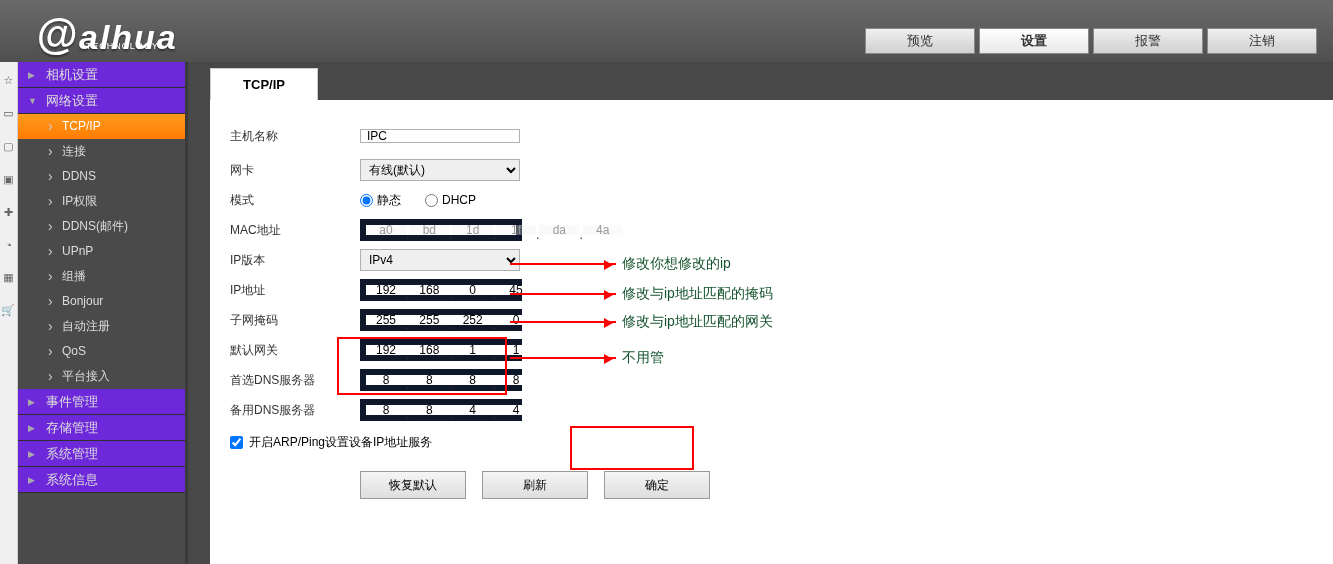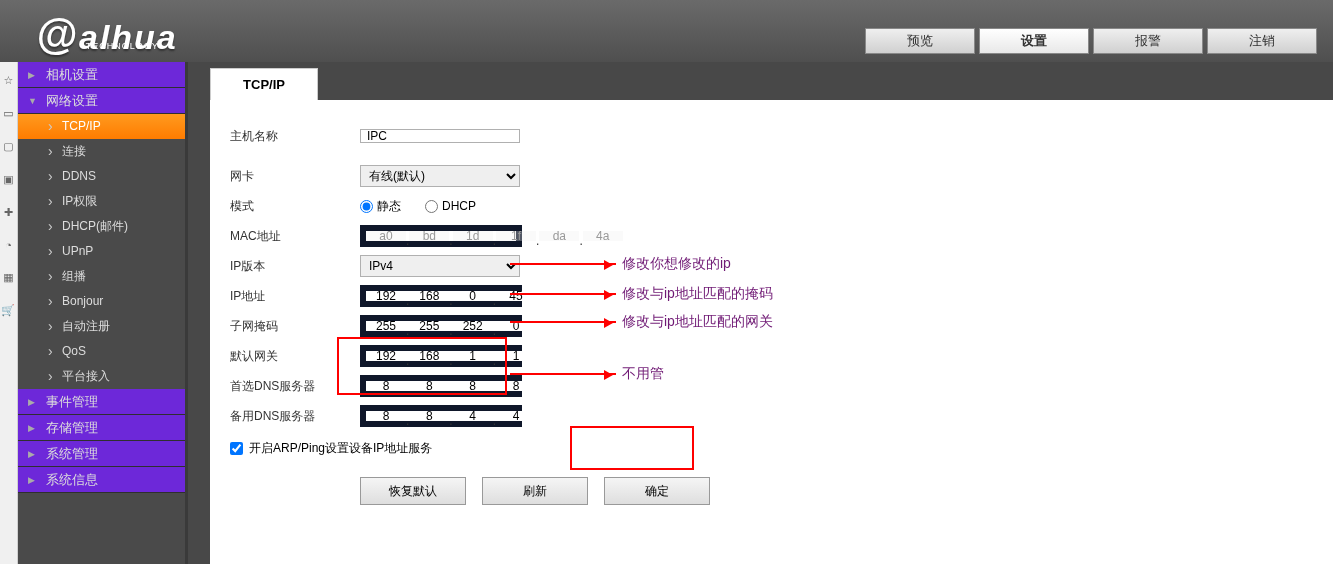--- a/index.html
+++ b/index.html
@@ -35,21 +35,21 @@
 .ip span { line-height: 20px; color: #333; }
 .ip.dis input { color: #999; }
 .radio-row label { margin-right: 24px; font-size: 12px; }
 .radio-row input { margin-right: 4px; vertical-align: middle; }
 .chk-row { margin-top: 10px; }
 .chk-row input { margin-right: 6px; vertical-align: middle; }
 .btns { margin-top: 20px; margin-left: 130px; display: flex; gap: 16px; }
 .btns button { width: 106px; height: 28px; border: 1px solid #999; background: linear-gradient(#f5f5f5,#dedede); font-size: 12px; cursor: pointer; }
 .redbox1 { position: absolute; border: 2px solid red; pointer-events: none; left: 127px; top: 237px; width: 170px; height: 58px; }
 .redbox2 { position: absolute; border: 2px solid red; pointer-events: none; left: 360px; top: 326px; width: 124px; height: 44px; }
-.anno { position: absolute; color: #701a75; font-size: 14px; display: flex; align-items: center; gap: 6px; }
+.anno { position: absolute; color: #14532d; font-size: 14px; display: flex; align-items: center; gap: 6px; }
 .arrow { width: 106px; height: 0; border-top: 2px solid red; position: relative; }
 .arrow::after { content: ""; position: absolute; right: -2px; top: -5px; border: 5px solid transparent; border-left: 9px solid red; }
 </style>
 </head>
 <body>
 
 <div class="topbar">
   <div class="logo">
     <span class="logo-main"><span class="logo-a">@</span><span>alhua</span></span>
     <span class="logo-sub">TECHNOLOGY</span>
@@ -74,21 +74,21 @@
 </div>
 
 <div class="main">
   <div class="sidebar">
     <div class="side-group collapsed">相机设置</div>
     <div class="side-group expanded">网络设置</div>
     <div class="side-item active">TCP/IP</div>
     <div class="side-item">连接</div>
     <div class="side-item">DDNS</div>
     <div class="side-item">IP权限</div>
-    <div class="side-item">DHCP(邮件)</div>
+    <div class="side-item">DDNS(邮件)</div>
     <div class="side-item">UPnP</div>
     <div class="side-item">组播</div>
     <div class="side-item">Bonjour</div>
     <div class="side-item">自动注册</div>
     <div class="side-item">QoS</div>
     <div class="side-item">平台接入</div>
     <div class="side-group collapsed">事件管理</div>
     <div class="side-group collapsed">存储管理</div>
     <div class="side-group collapsed">系统管理</div>
     <div class="side-group collapsed">系统信息</div>
@@ -96,21 +96,21 @@
 
   <div class="content">
     <div class="tab">TCP/IP</div>
     <div class="panel">
 
       <div class="row">
         <div class="lbl">主机名称</div>
         <input class="text" value="IPC" style="">
       </div>
 
-      <div class="row" style="margin-top:12px">
+      <div class="row" style="margin-top:6px">
         <div class="lbl">网卡</div>
         <select class="sel"><option>有线(默认)</option></select>
       </div>
 
       <div class="row radio-row">
         <div class="lbl">模式</div>
         <label><input type="radio" name="mode" checked="" style=""><span>静态</span></label>
         <label><input type="radio" name="mode" style=""><span>DHCP</span></label>
       </div>
 
@@ -219,20 +219,20 @@
         <span>修改你想修改的ip</span>
       </div>
       <div class="anno" style="left:300px; top:185px">
         <div class="arrow"></div>
         <span>修改与ip地址匹配的掩码</span>
       </div>
       <div class="anno" style="left:300px; top:213px">
         <div class="arrow"></div>
         <span>修改与ip地址匹配的网关</span>
       </div>
-      <div class="anno" style="left:300px; top:265px">
+      <div class="anno" style="left:300px; top:249px">
         <div class="arrow"></div>
         <span>不用管</span>
       </div>
 
     </div>
   </div>
 </div>
 
 </body></html>

